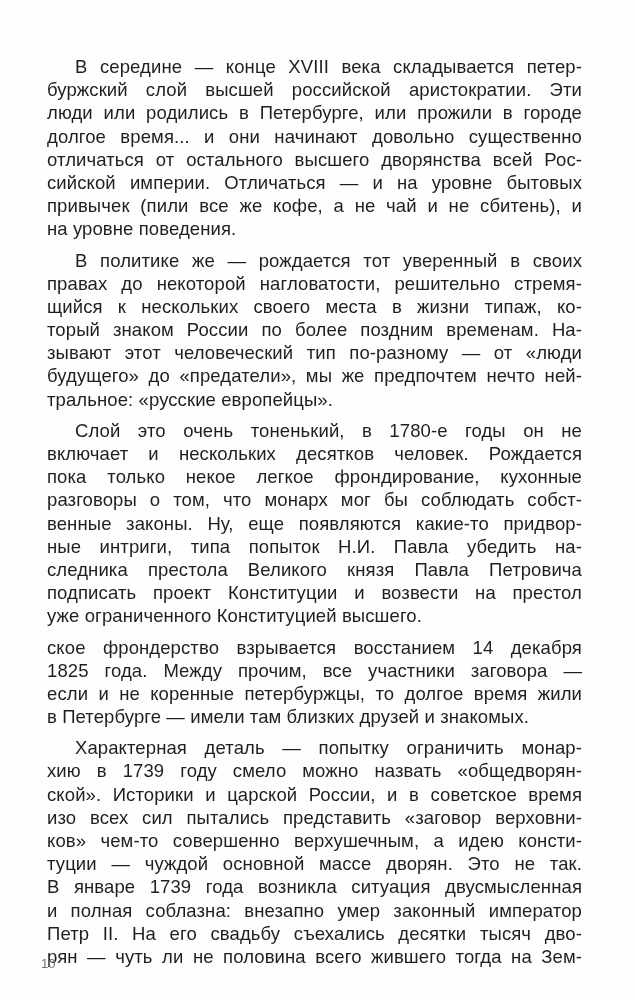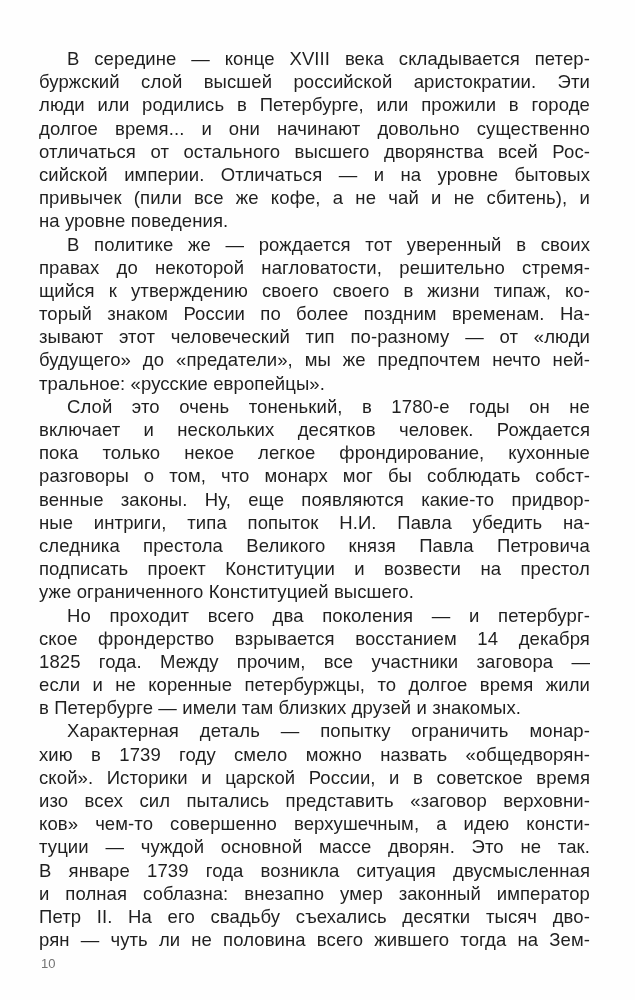--- a/index.html
+++ b/index.html
@@ -20,21 +20,21 @@
     position: absolute;
     left: 39px;
     top: 47px;
     width: 551px;
     font-size: 18.5px;
     line-height: 23.2px;
     font-weight: 400;
     letter-spacing: 0.1px;
   }
   .paragraph {
-    margin: 0;
+    margin: 8px;
     padding: 0;
   }
   .line {
     display: block;
     height: 23.2px;
     white-space: nowrap;
     text-align: justify;
     text-align-last: justify;
     -moz-text-align-last: justify;
     text-justify: inter-word;
@@ -68,41 +68,40 @@
       <span class="line">долгое время... и они начинают довольно существенно</span>
       <span class="line">отличаться от остального высшего дворянства всей Рос-</span>
       <span class="line">сийской империи. Отличаться — и на уровне бытовых</span>
       <span class="line">привычек (пили все же кофе, а не чай и не сбитень), и</span>
       <span class="line end">на уровне поведения.</span>
     </div>
 
     <div class="paragraph">
       <span class="line first">В политике же — рождается тот уверенный в своих</span>
       <span class="line">правах до некоторой нагловатости, решительно стремя-</span>
-      <span class="line">щийся к утверждению своего своего в жизни типаж, ко-</span>
+      <span class="line">щийся к нескольких своего места в жизни типаж, ко-</span>
       <span class="line">торый знаком России по более поздним временам. На-</span>
       <span class="line">зывают этот человеческий тип по-разному — от «люди</span>
       <span class="line">будущего» до «предатели», мы же предпочтем нечто ней-</span>
       <span class="line end">тральное: «русские европейцы».</span>
     </div>
 
     <div class="paragraph">
       <span class="line first">Слой это очень тоненький, в 1780-е годы он не</span>
       <span class="line">включает и нескольких десятков человек. Рождается</span>
       <span class="line">пока только некое легкое фрондирование, кухонные</span>
       <span class="line">разговоры о том, что монарх мог бы соблюдать собст-</span>
       <span class="line">венные законы. Ну, еще появляются какие-то придвор-</span>
       <span class="line">ные интриги, типа попыток Н.И. Павла убедить на-</span>
       <span class="line">следника престола Великого князя Павла Петровича</span>
       <span class="line">подписать проект Конституции и возвести на престол</span>
       <span class="line end">уже ограниченного Конституцией высшего.</span>
     </div>
 
     <div class="paragraph">
-      <span class="line first">Но проходит всего два поколения — и петербург-</span>
       <span class="line">ское фрондерство взрывается восстанием 14 декабря</span>
       <span class="line">1825 года. Между прочим, все участники заговора —</span>
       <span class="line">если и не коренные петербуржцы, то долгое время жили</span>
       <span class="line end">в Петербурге — имели там близких друзей и знакомых.</span>
     </div>
 
     <div class="paragraph">
       <span class="line first">Характерная деталь — попытку ограничить монар-</span>
       <span class="line">хию в 1739 году смело можно назвать «общедворян-</span>
       <span class="line">ской». Историки и царской России, и в советское время</span>

